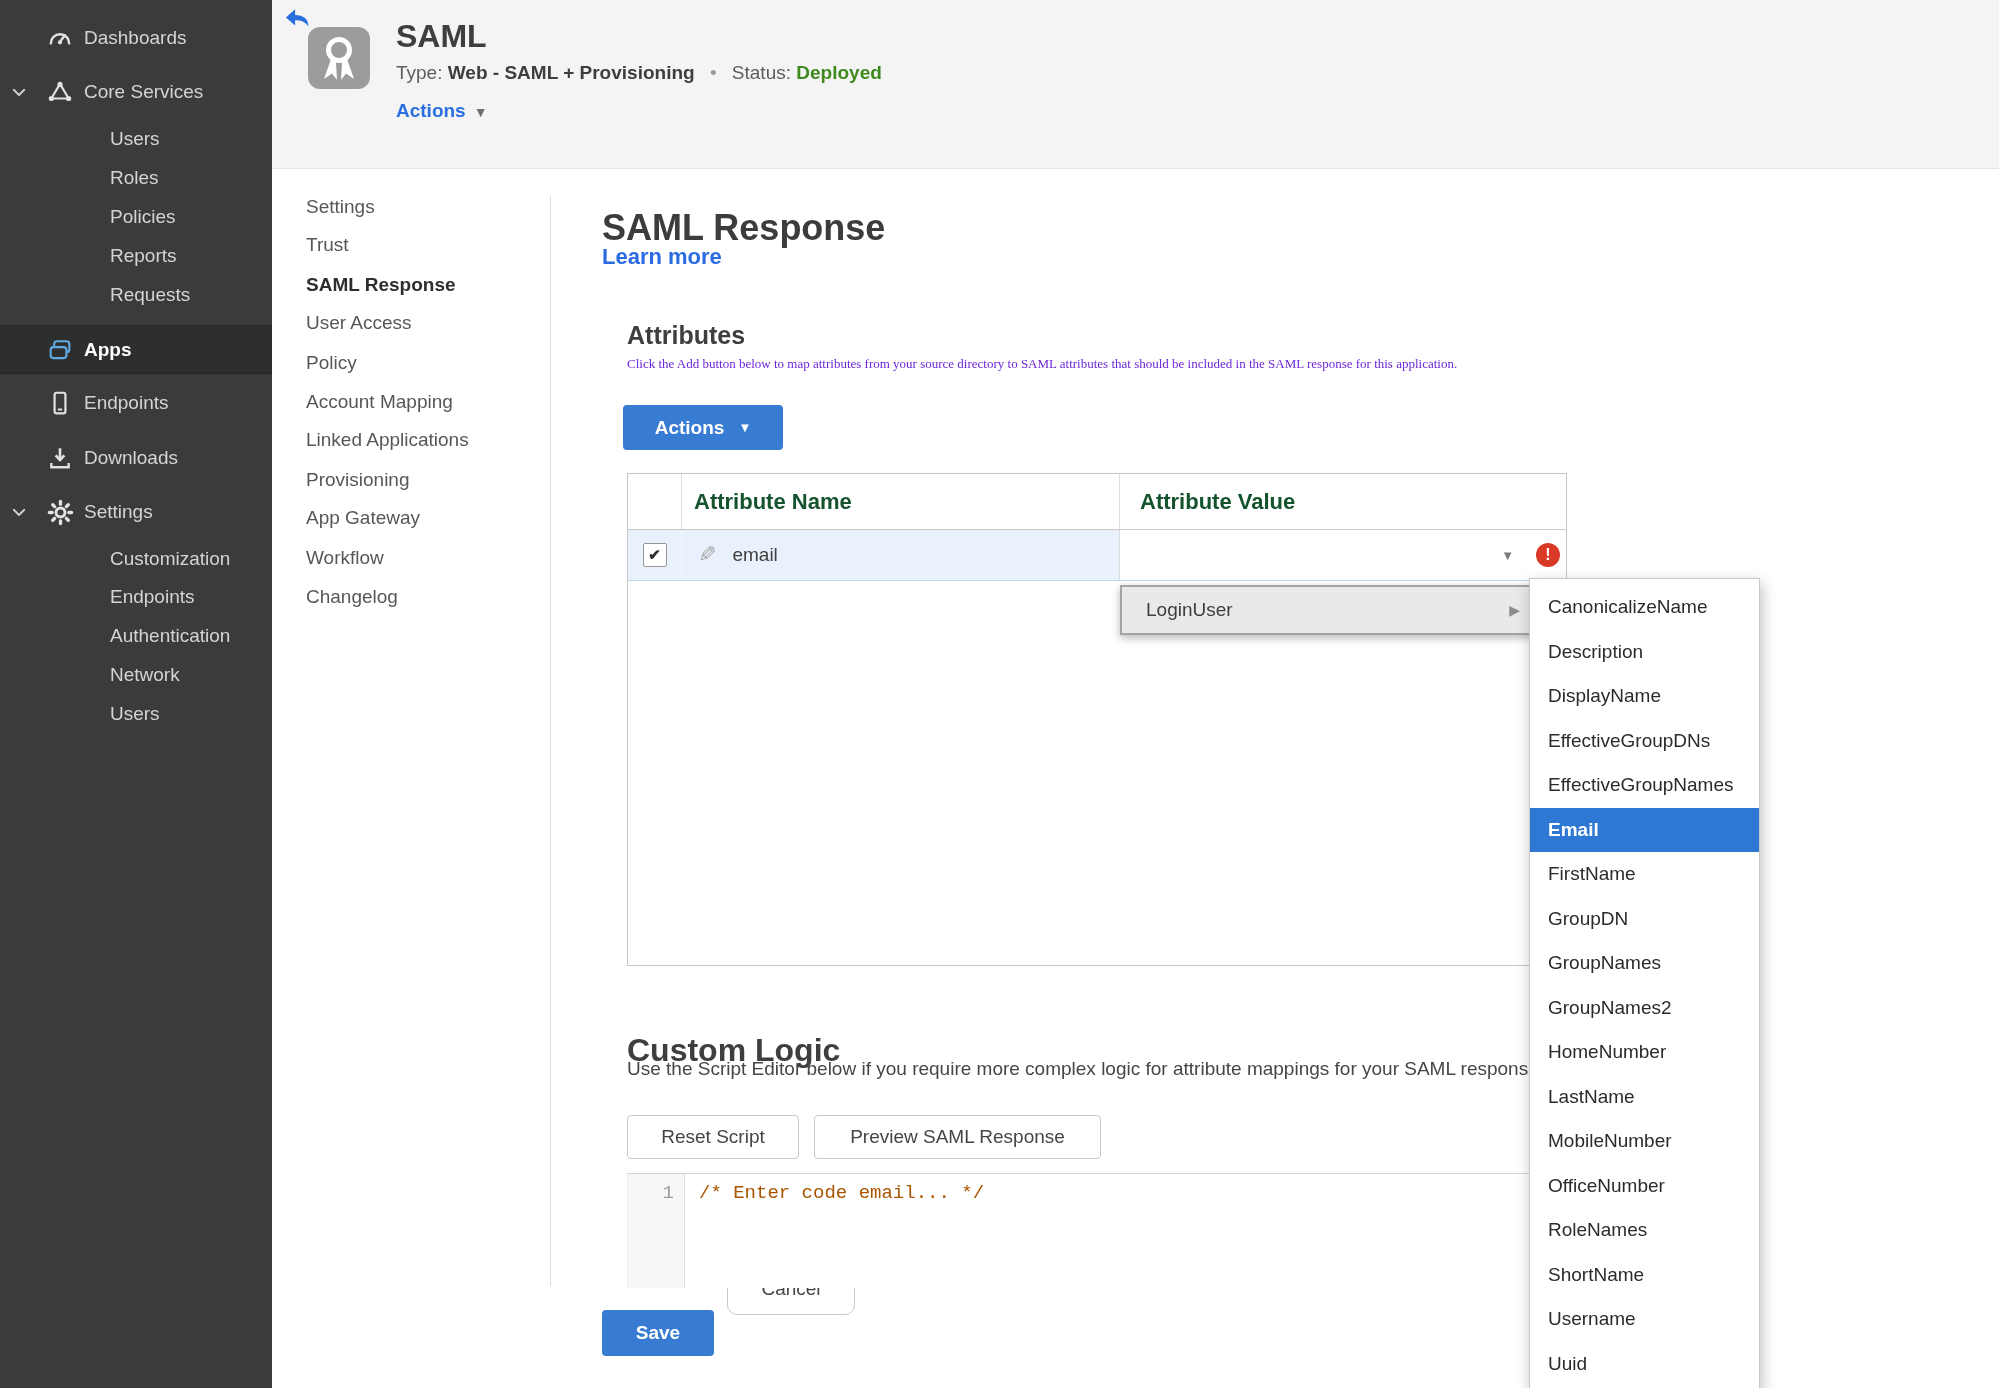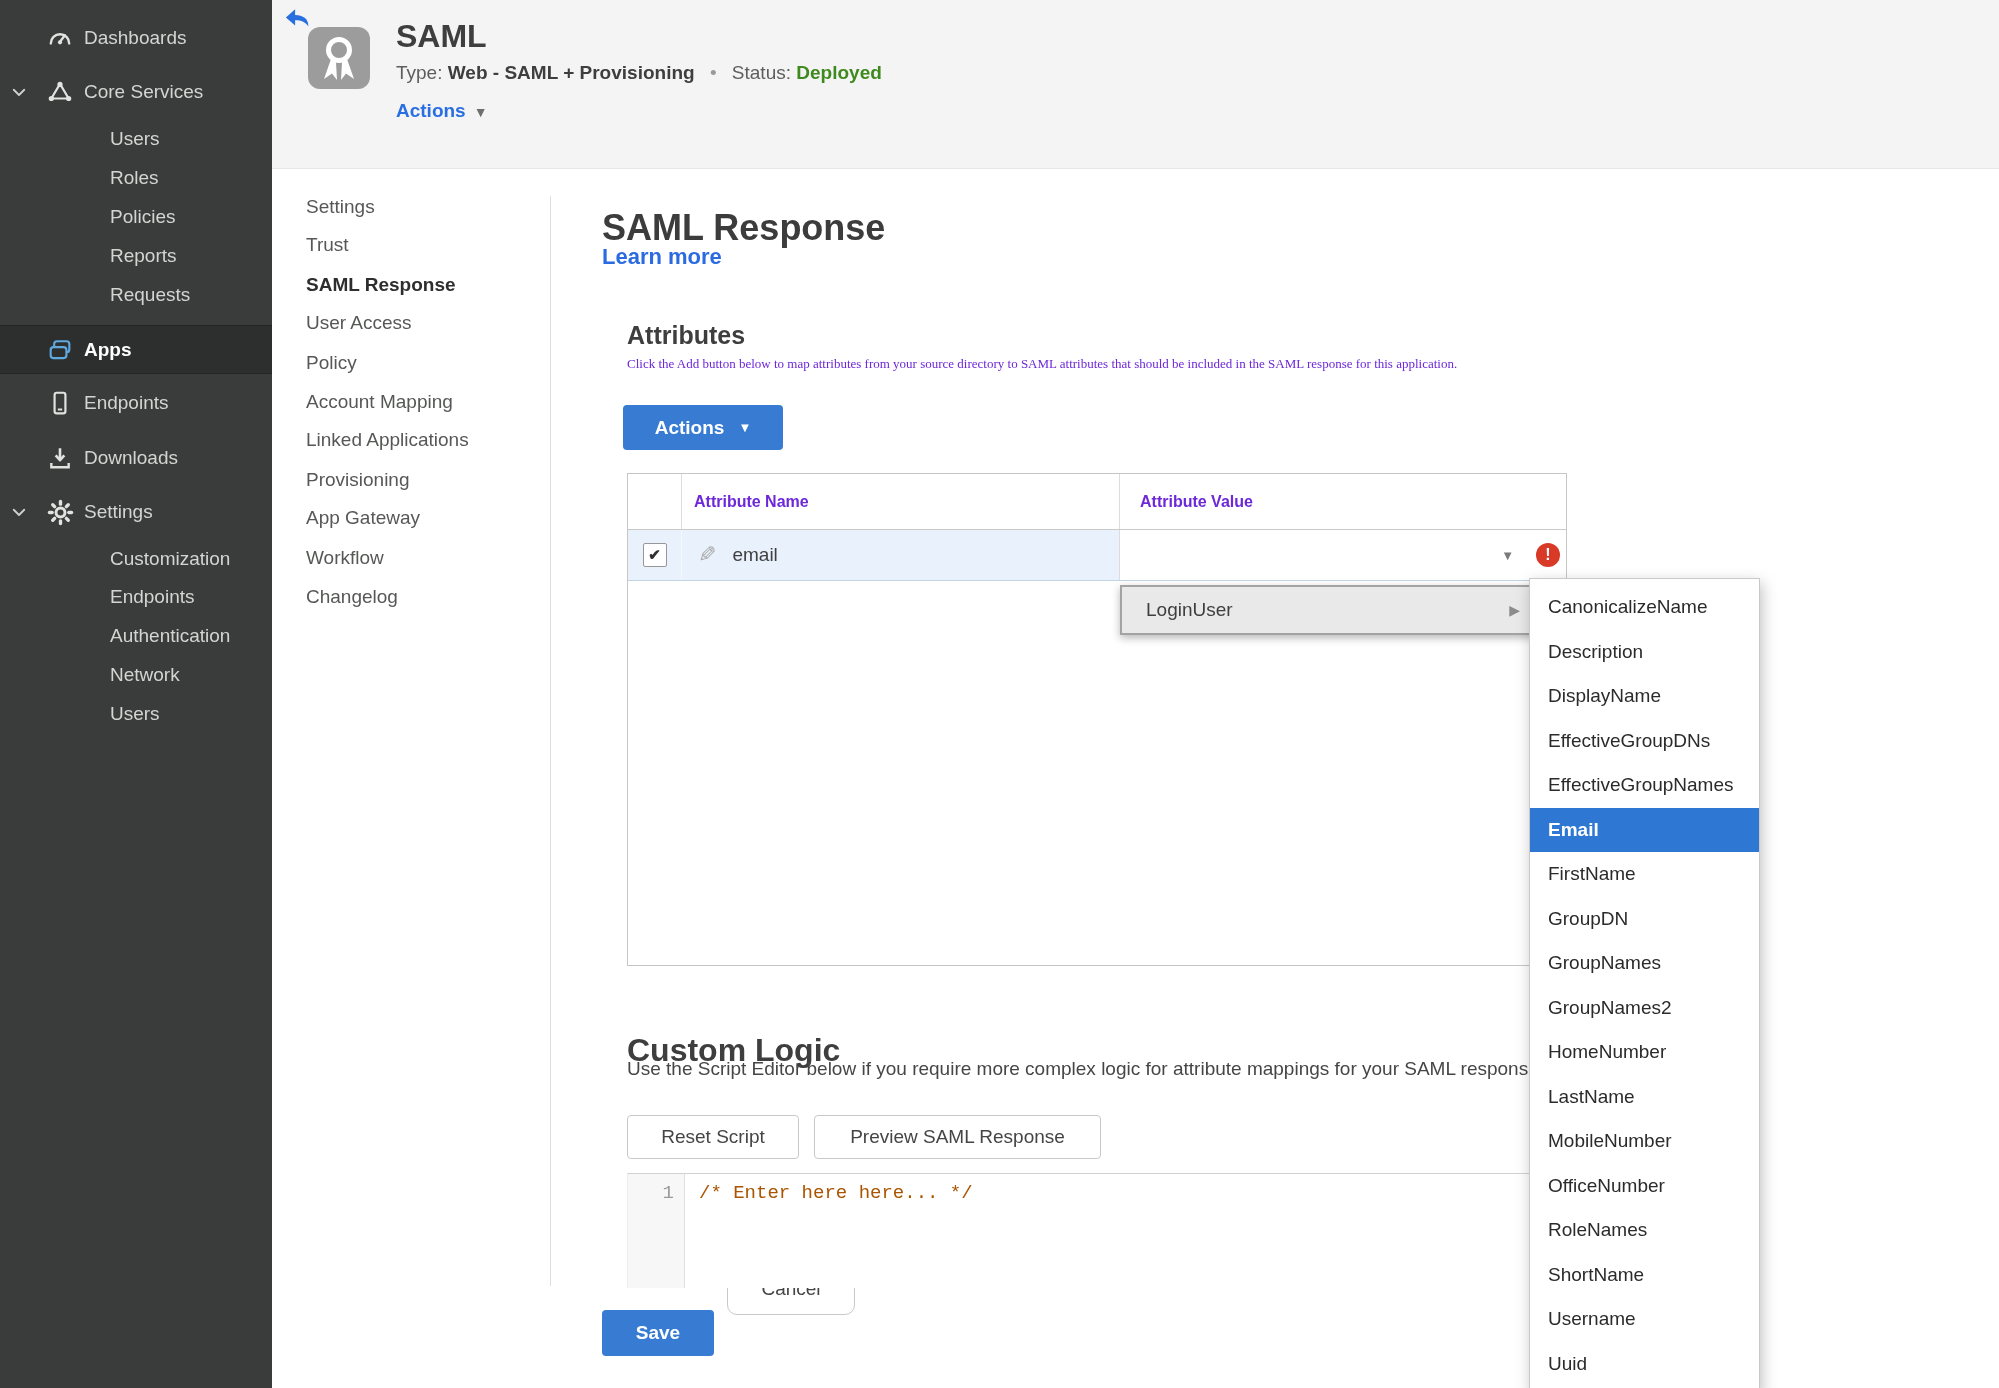--- a/index.html
+++ b/index.html
@@ -50,21 +50,21 @@
   .actions-btn{position:absolute;left:623px;top:405px;width:160px;height:45px;}
   .actions-btn .caret{font-size:13px;margin-left:14px;}
 
   
   .attr-table{position:absolute;left:627px;top:473px;width:938px;height:491px;background:#fff;
               border:1px solid #c6c6c6;z-index:10;}
   .t-head{position:absolute;left:0;top:0;width:100%;height:55px;border-bottom:1px solid #c9c9c9;display:flex;}
   .t-c1{width:53px;border-right:1px solid #dcdcdc;}
   .t-c2{width:438px;border-right:1px solid #dcdcdc;}
   .t-c3{flex:1;}
-  .t-head .hcell{display:flex;align-items:center;font-size:16px;font-weight:bold;color:#6d28d9;}
+  .t-head .hcell{display:flex;align-items:center;font-size:22px;font-weight:bold;color:#14532d;}
   .t-head .t-c2{padding-left:12px;box-sizing:border-box;}
   .t-head .t-c3{padding-left:20px;box-sizing:border-box;}
   .t-row{position:absolute;left:0;top:56px;width:100%;height:50px;background:#e9f2fc;
          border-bottom:1px solid #c3d4e4;display:flex;cursor:pointer;}
   .t-row .rcell{display:flex;align-items:center;}
   .t-row .t-c1{justify-content:center;border-right:1px solid #f5f8fb;}
   .t-row .t-c2{padding-left:16px;box-sizing:border-box;}
   .checkbox{width:22px;height:22px;background:#fff;border:1px solid #979797;border-radius:2px;
             display:flex;align-items:center;justify-content:center;font-size:15px;color:#2f2f2f;
             font-weight:bold;cursor:pointer;}
@@ -343,19 +343,19 @@
     <div class="submenu-item">Uuid</div>
   </div>
 
   <h2 class="h2-logic">Custom Logic</h2>
   <div class="logic-desc">Use the Script Editor below if you require more complex logic for attribute mappings for your SAML response.</div>
   <button class="btn-plain reset-btn">Reset Script</button>
   <button class="btn-plain preview-btn">Preview SAML Response</button>
 
   <div class="editor">
     <div class="gutter">1</div>
-    <div class="code">/* Enter here here... */</div>
+    <div class="code">/* Enter code email... */</div>
   </div>
 
   <button class="btn-blue save-btn">Save</button>
   <button class="btn-plain cancel-btn">Cancel</button>
 
 </div>
 
 </body></html>

